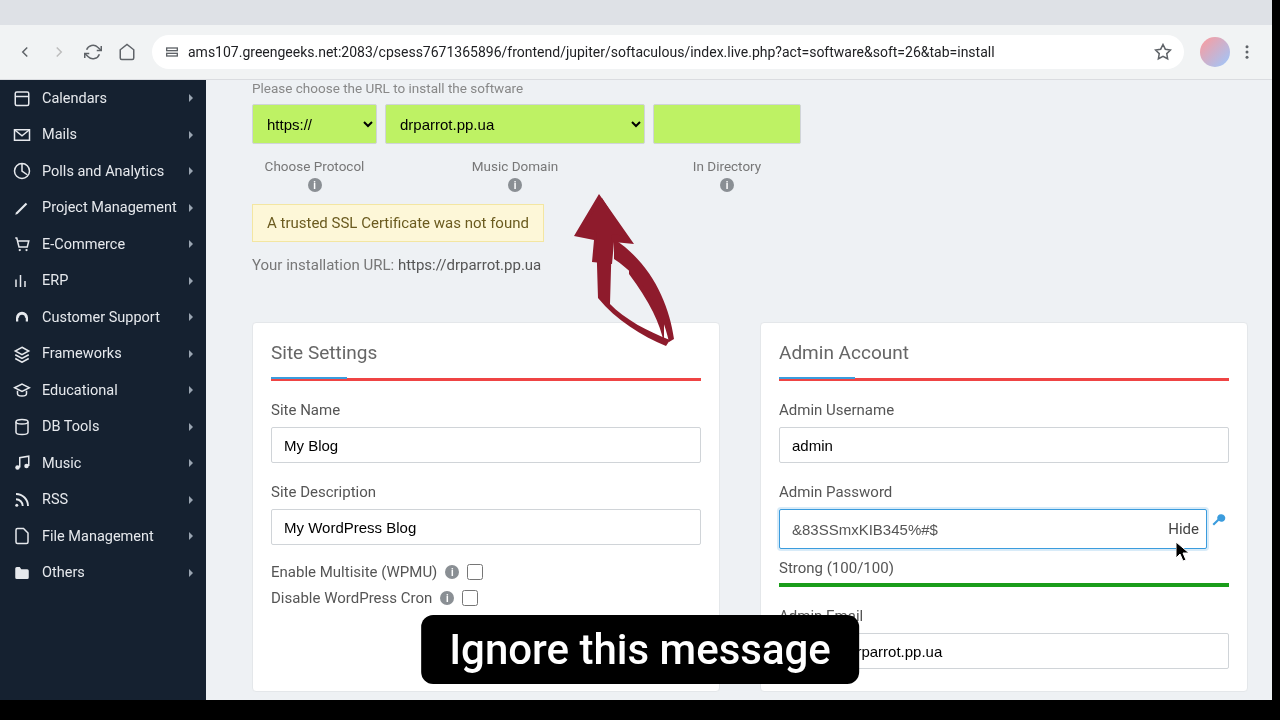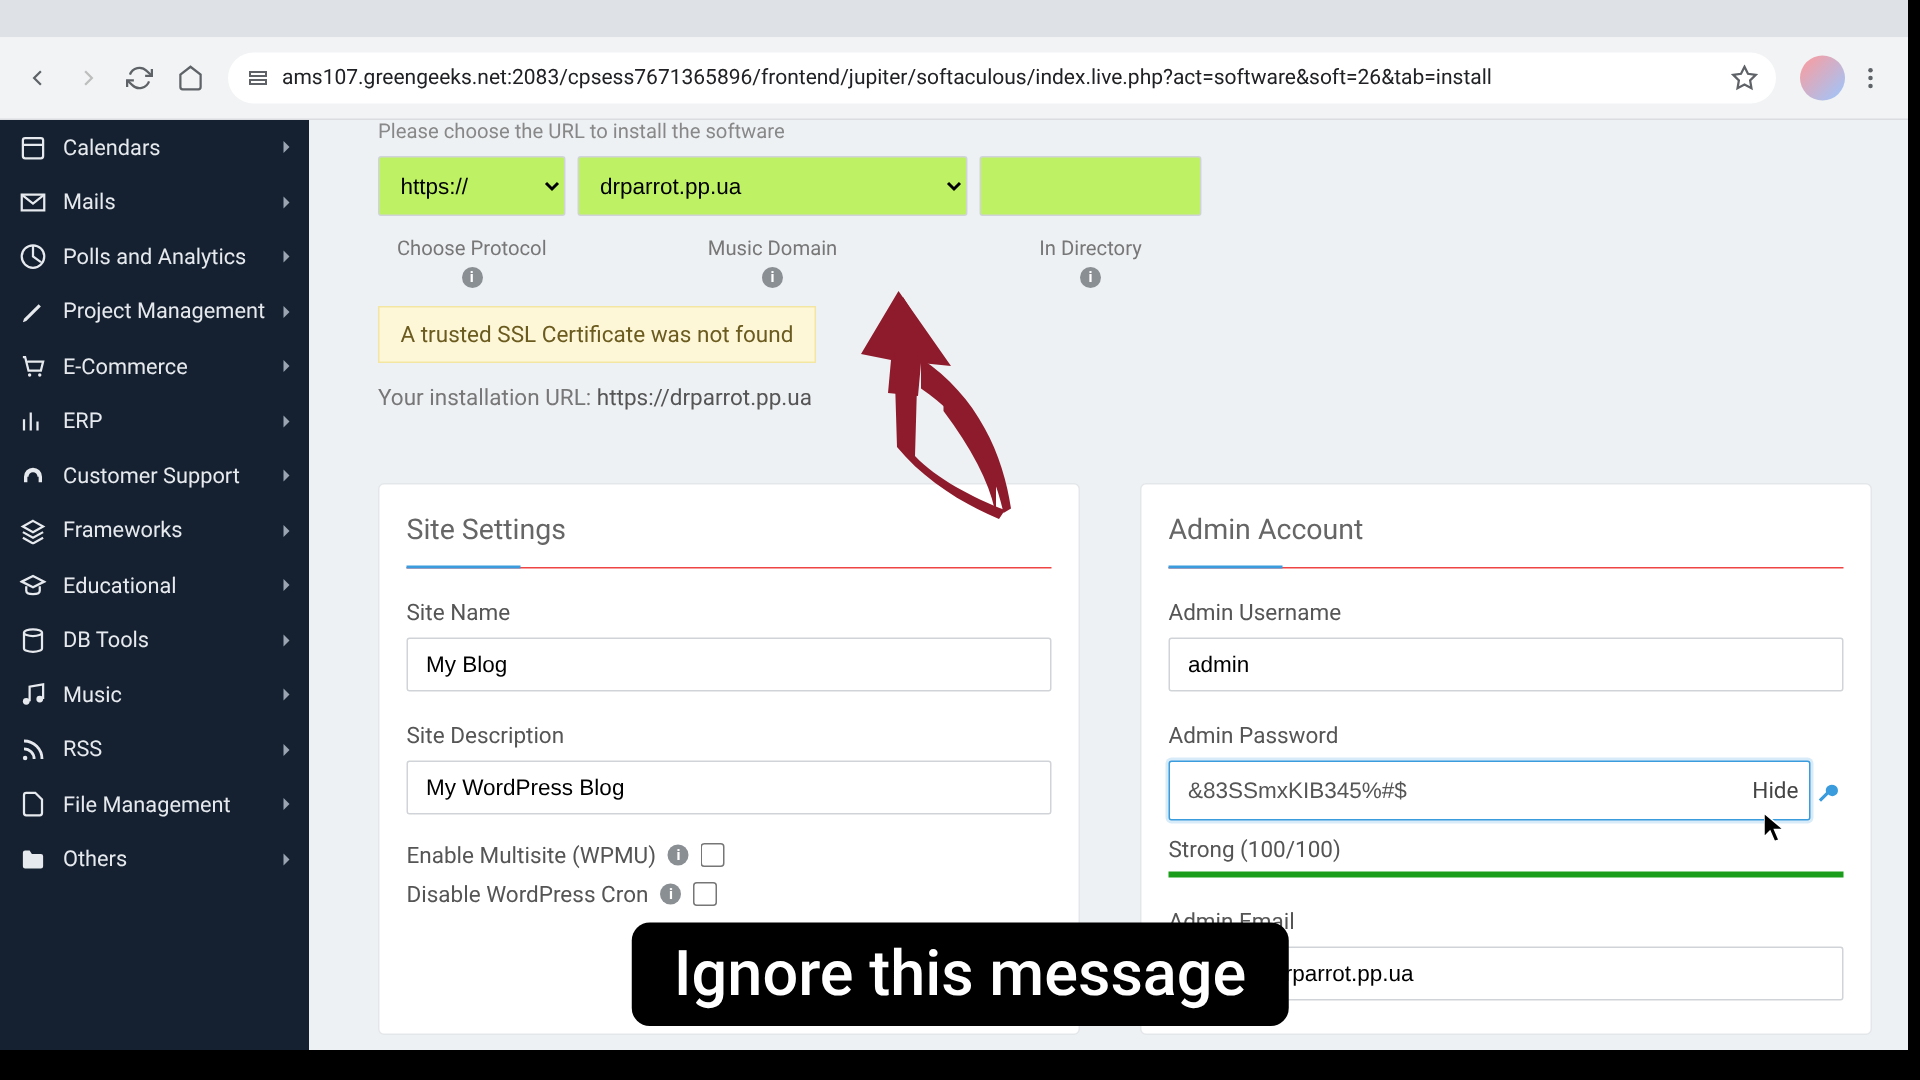--- a/index.html
+++ b/index.html
@@ -47,28 +47,28 @@
   .version-select { width: 92px; }
   .sublabel { font-size: 13.5px; color:#777; margin-top:6px; display:flex; align-items:center; gap:4px;flex-direction:column; }
   .info-icon { width:14px; height:14px; border-radius:50%; background:#8a8f94; color:#fff; font-size:10px; display:inline-flex; align-items:center; justify-content:center; font-weight:bold; }
   .warning-box { background:#fdf7d8; border:1px solid #f3e6a2; padding:9px 14px; font-size:15px; color:#6b5b1f; margin-top:12px; display:inline-block; }
   .install-url-line { margin-top:14px; font-size:15px; color:#777; }
   .install-url-line .url-val{ color:#555; }
 
   .cards-row { display:flex; gap:40px; margin-top:48px; position:relative; }
   .card { background:#fff; border:1px solid #e4e7ea; border-radius:4px; padding: 18px 18px 22px 18px; flex:1; }
   .card-left { max-width: 468px; }
-  .card-title { font-size:19px; color:#666; border-bottom:1px solid #ef4444; padding-bottom:14px; position:relative; }
+  .card-title { font-size:19px; color:#666; border-bottom:3px solid #ef4444; padding-bottom:14px; position:relative; }
   .card-title::after { content:""; position:absolute; left:0; bottom:-1px; width:76px; height:2px; background:#3b9cdd; }
   .form-label { font-size:15px; color:#555; margin-top:20px; display:block; }
   .full-input { width:100%; height:36px; border:1px solid #d0d4d8; padding:0 12px; font-size:15px; margin-top:8px; border-radius:2px; color:#000000; }
   .check-row { display:flex; align-items:center; gap:8px; margin-top:18px; font-size:15px; color:#555; }
   .check-row input[type=checkbox]{ width:16px; height:16px; }
 
-  .pw-wrap { position:relative; display:flex; align-items:center; gap:4px; margin-top:8px; }
+  .pw-wrap { position:relative; display:flex; gap:4px; margin-top:8px; }
   .pw-input { flex:1; height:40px; border:1px solid #3b9cdd; box-shadow:0 0 0 2px rgba(59,156,221,0.2); padding:0 55px 0 12px; font-size:15px; color:#555; border-radius:2px; }
   .pw-hide { position:absolute; right:30px; top:50%; transform:translateY(-50%); font-size:15px; color:#444; cursor:pointer; }
   .key-icon { width:18px; display:flex; }
   .strength-label { font-size:15px; color:#555; margin-top:10px; }
   .strength-bar { height:4px; background:#1a9d1a; margin-top:6px; width:100%; }
 
   
   .arrow-overlay { position:absolute; top:114px; left:368px; width:120px; height:160px; pointer-events:none; }
 
   

